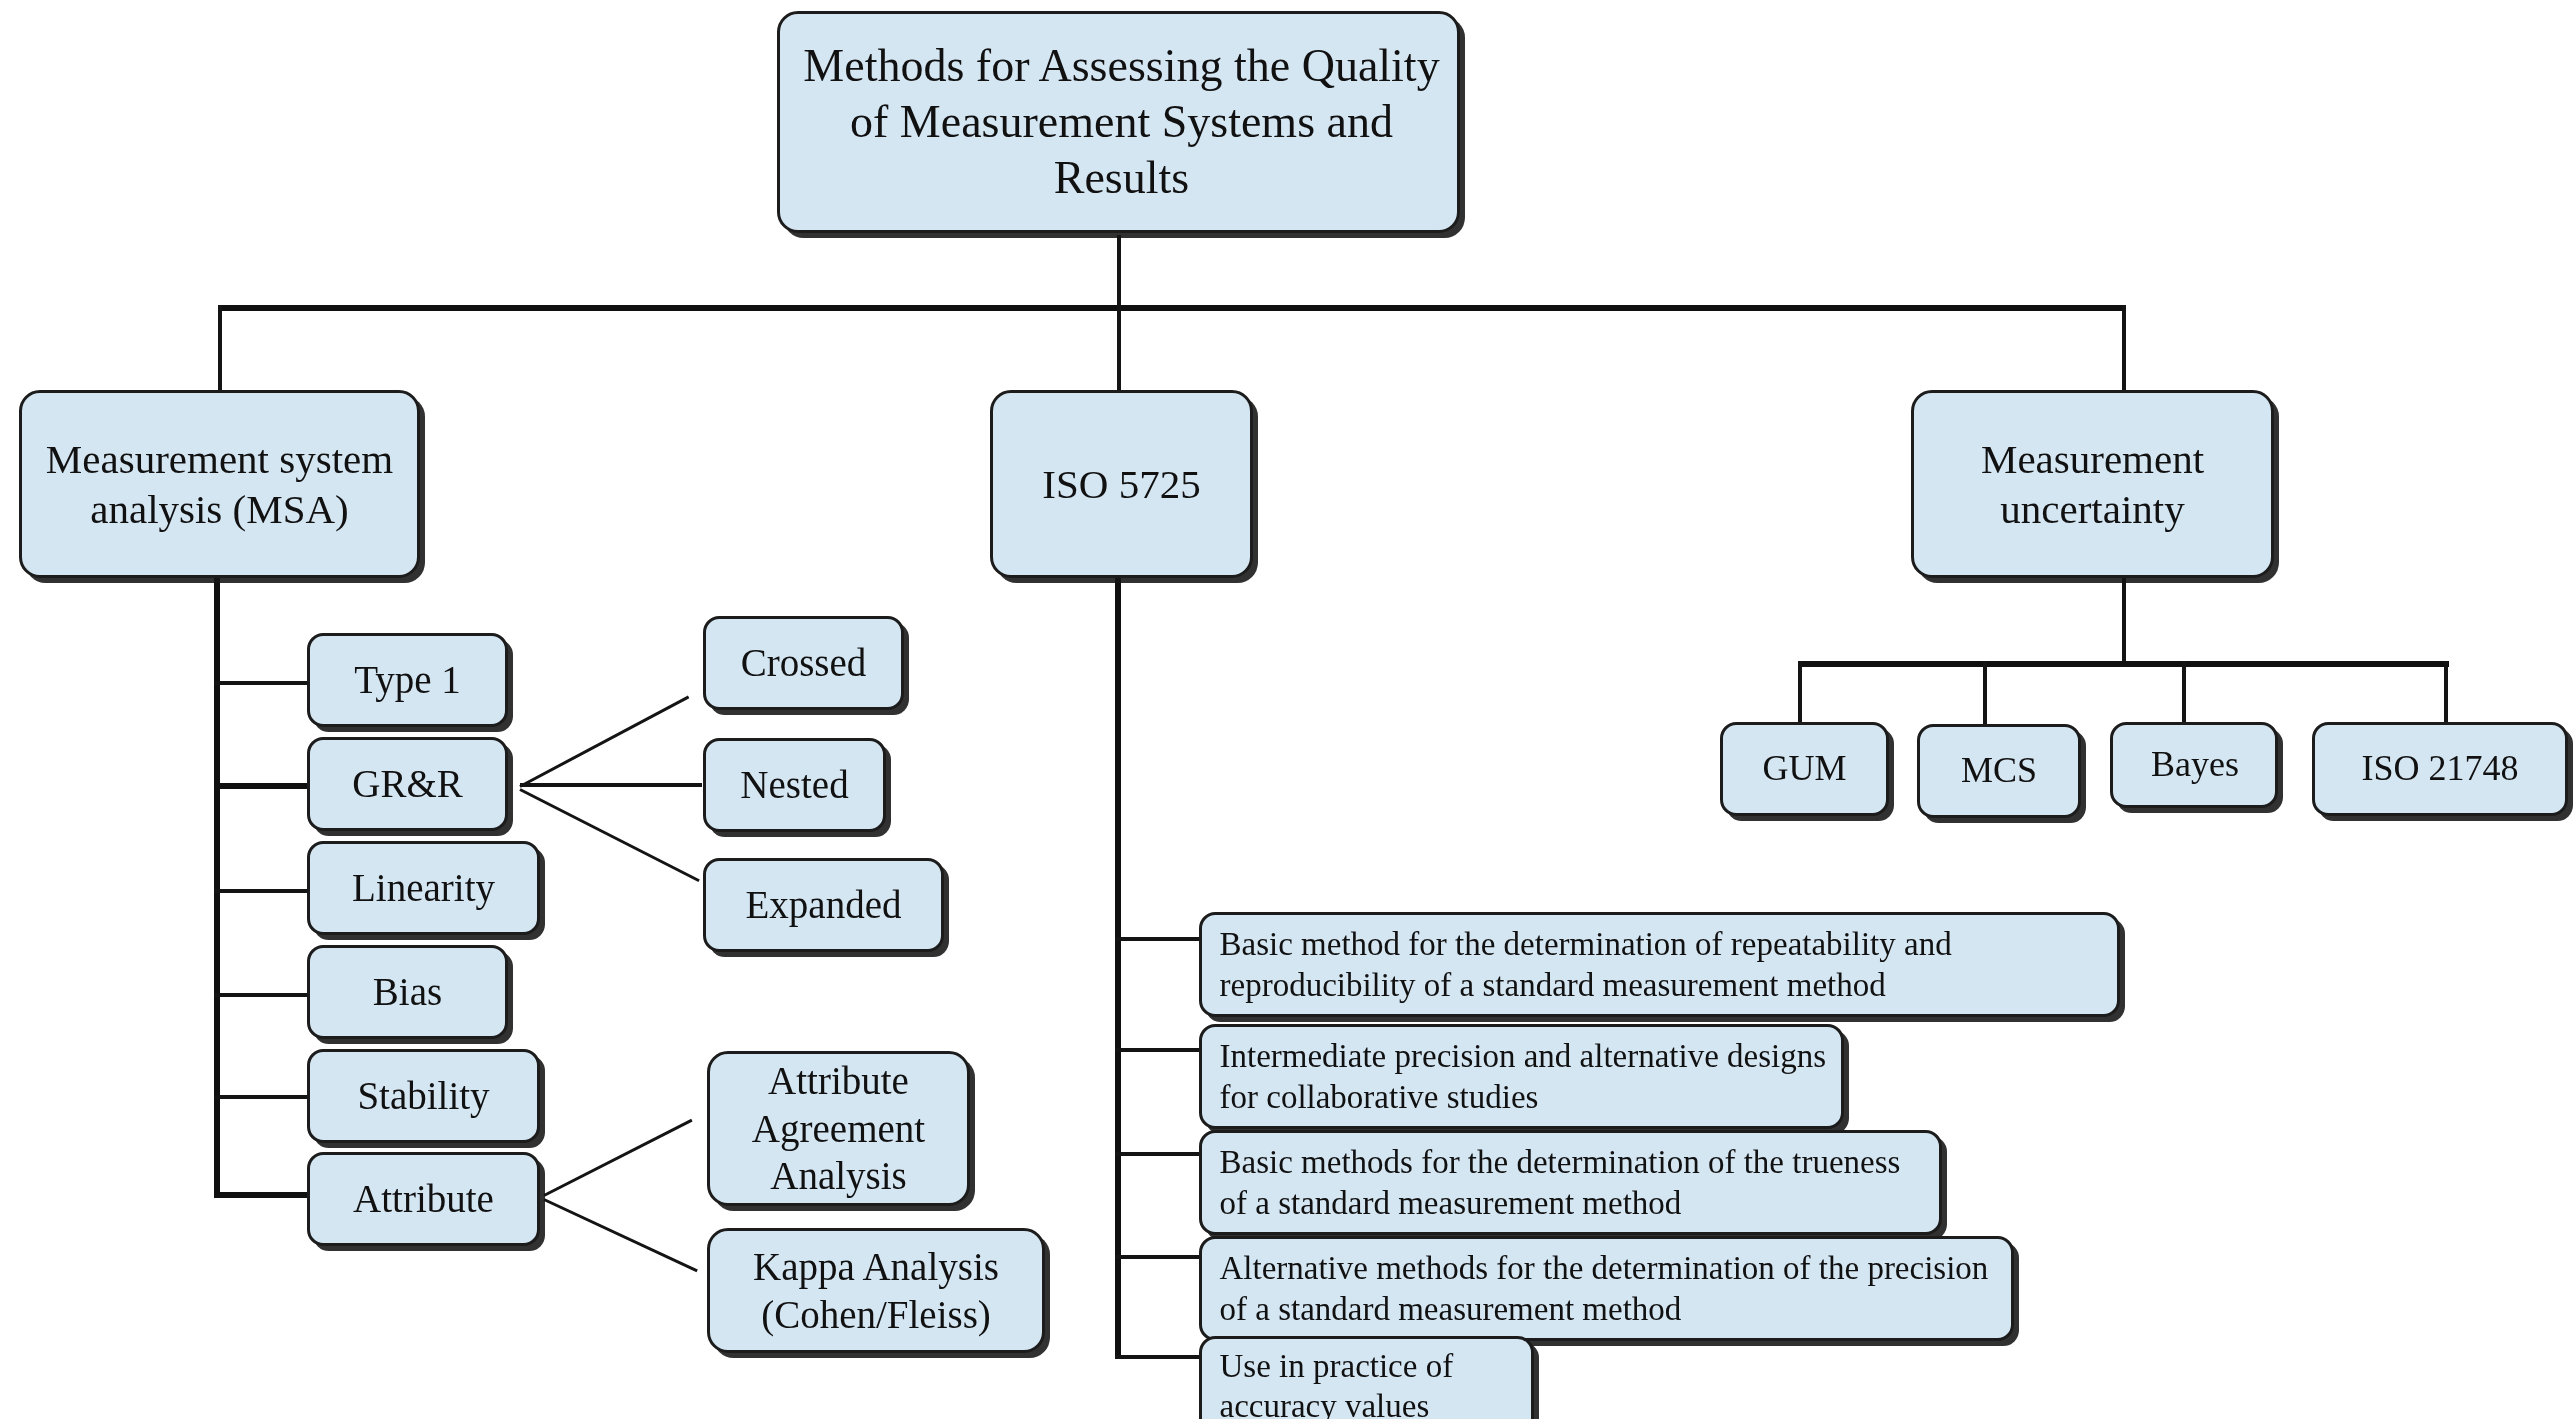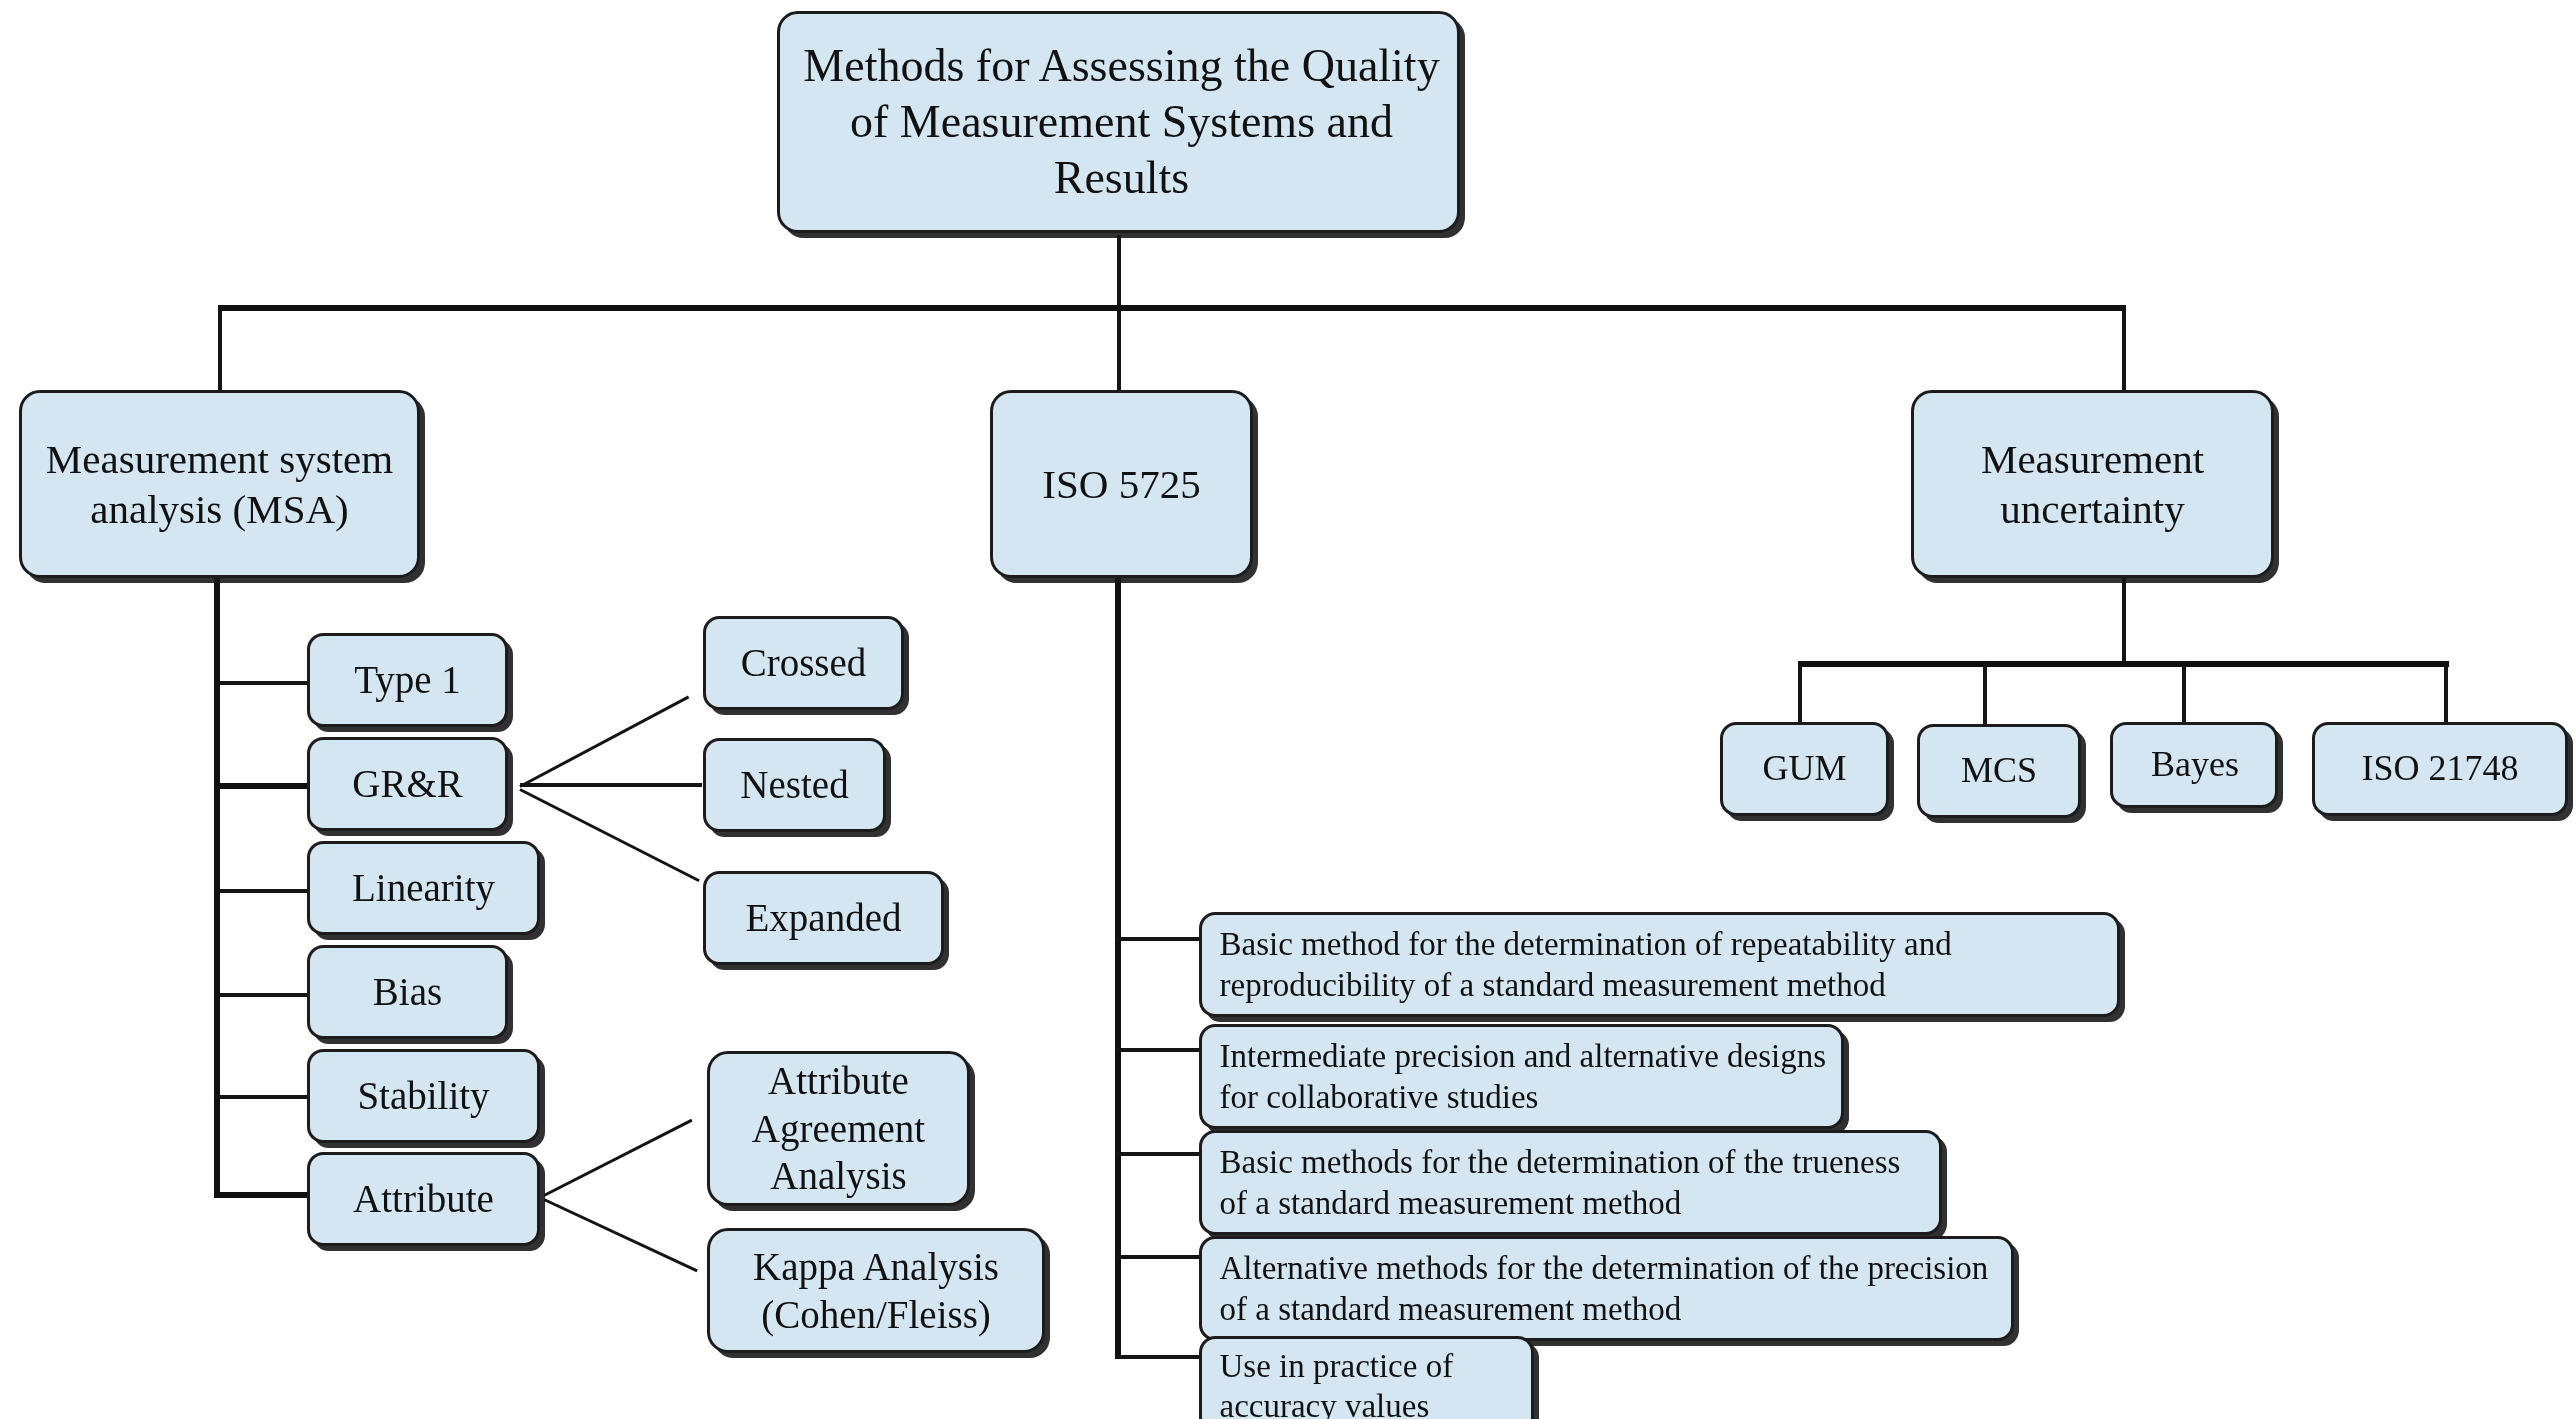--- a/index.html
+++ b/index.html
@@ -138,21 +138,21 @@
   <div class="node tight fs-l2" style="left:307px; top:1152px; width:233px; height:94px;align-items:center;">
     <span>Attribute</span>
   </div>
 
   <div class="node tight fs-l2" style="left:703px; top:616px; width:201px; height:94px;">
     <span>Crossed</span>
   </div>
   <div class="node tight fs-l2" style="left:703px; top:738px; width:183px; height:94px;">
     <span>Nested</span>
   </div>
-  <div class="node tight fs-l2" style="left:703px; top:858px; width:241px; height:94px;margin-top:13px;">
+  <div class="node tight fs-l2" style="left:703px; top:858px; width:241px; height:94px;">
     <span>Expanded</span>
   </div>
 
   <div class="node fs-l2" style="left:707px; top:1051px; width:263px; height:155px;">
     <span>Attribute Agreement Analysis</span>
   </div>
   <div class="node fs-l2" style="left:707px; top:1228px; width:338px; height:125px;">
     <span>Kappa Analysis (Cohen/Fleiss)</span>
   </div>
 

